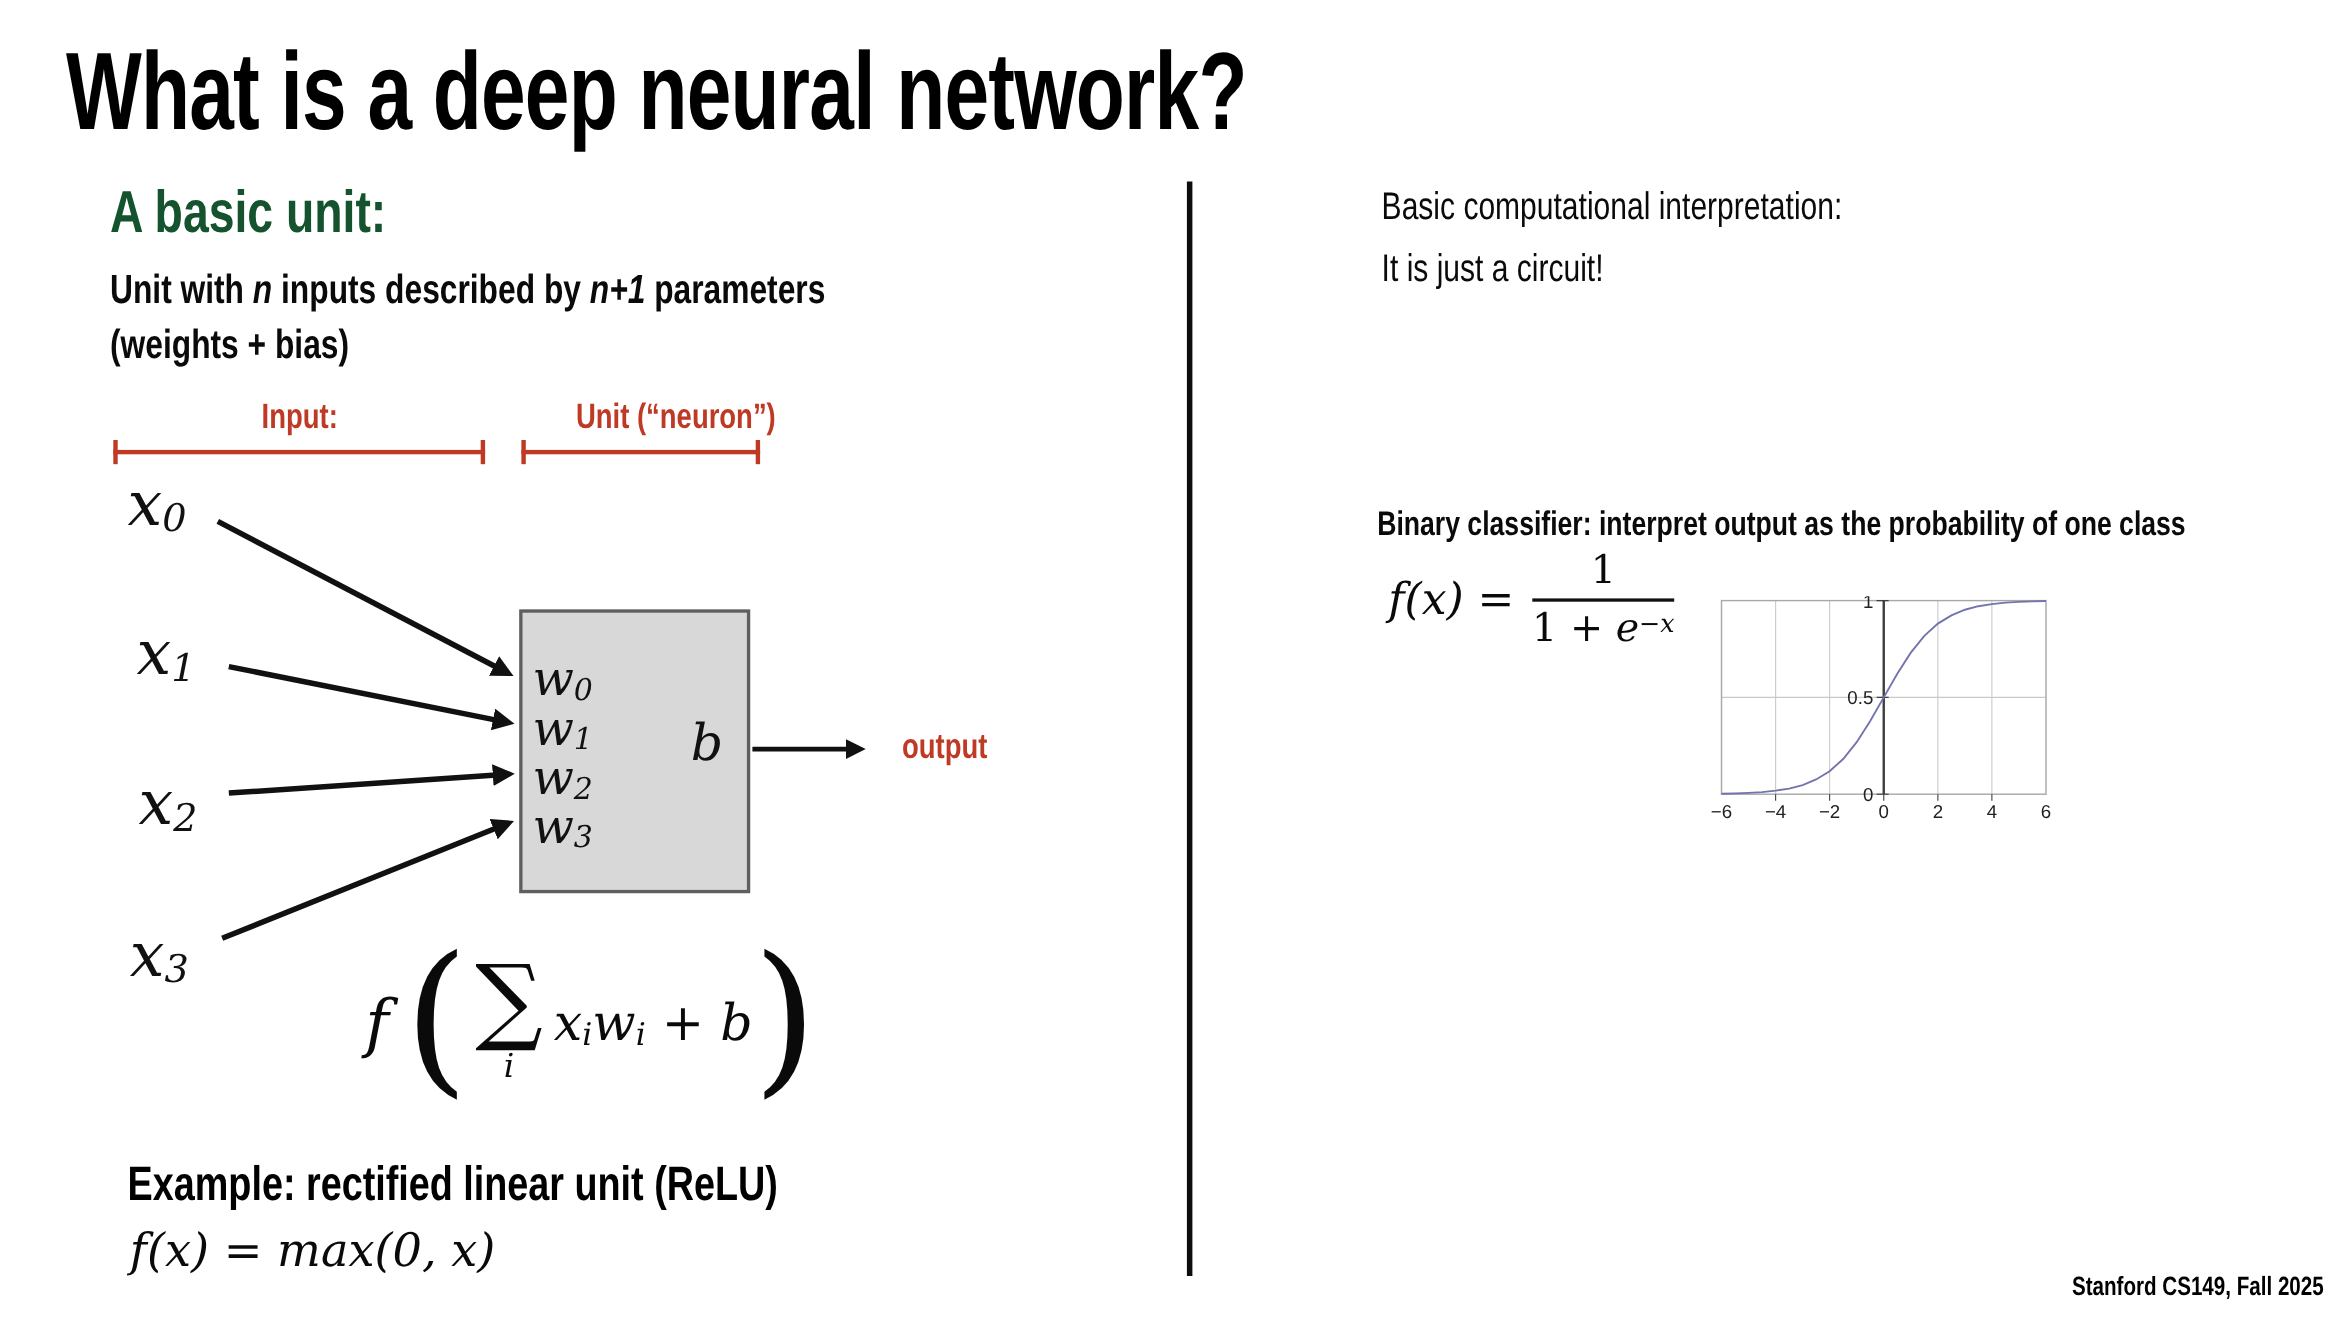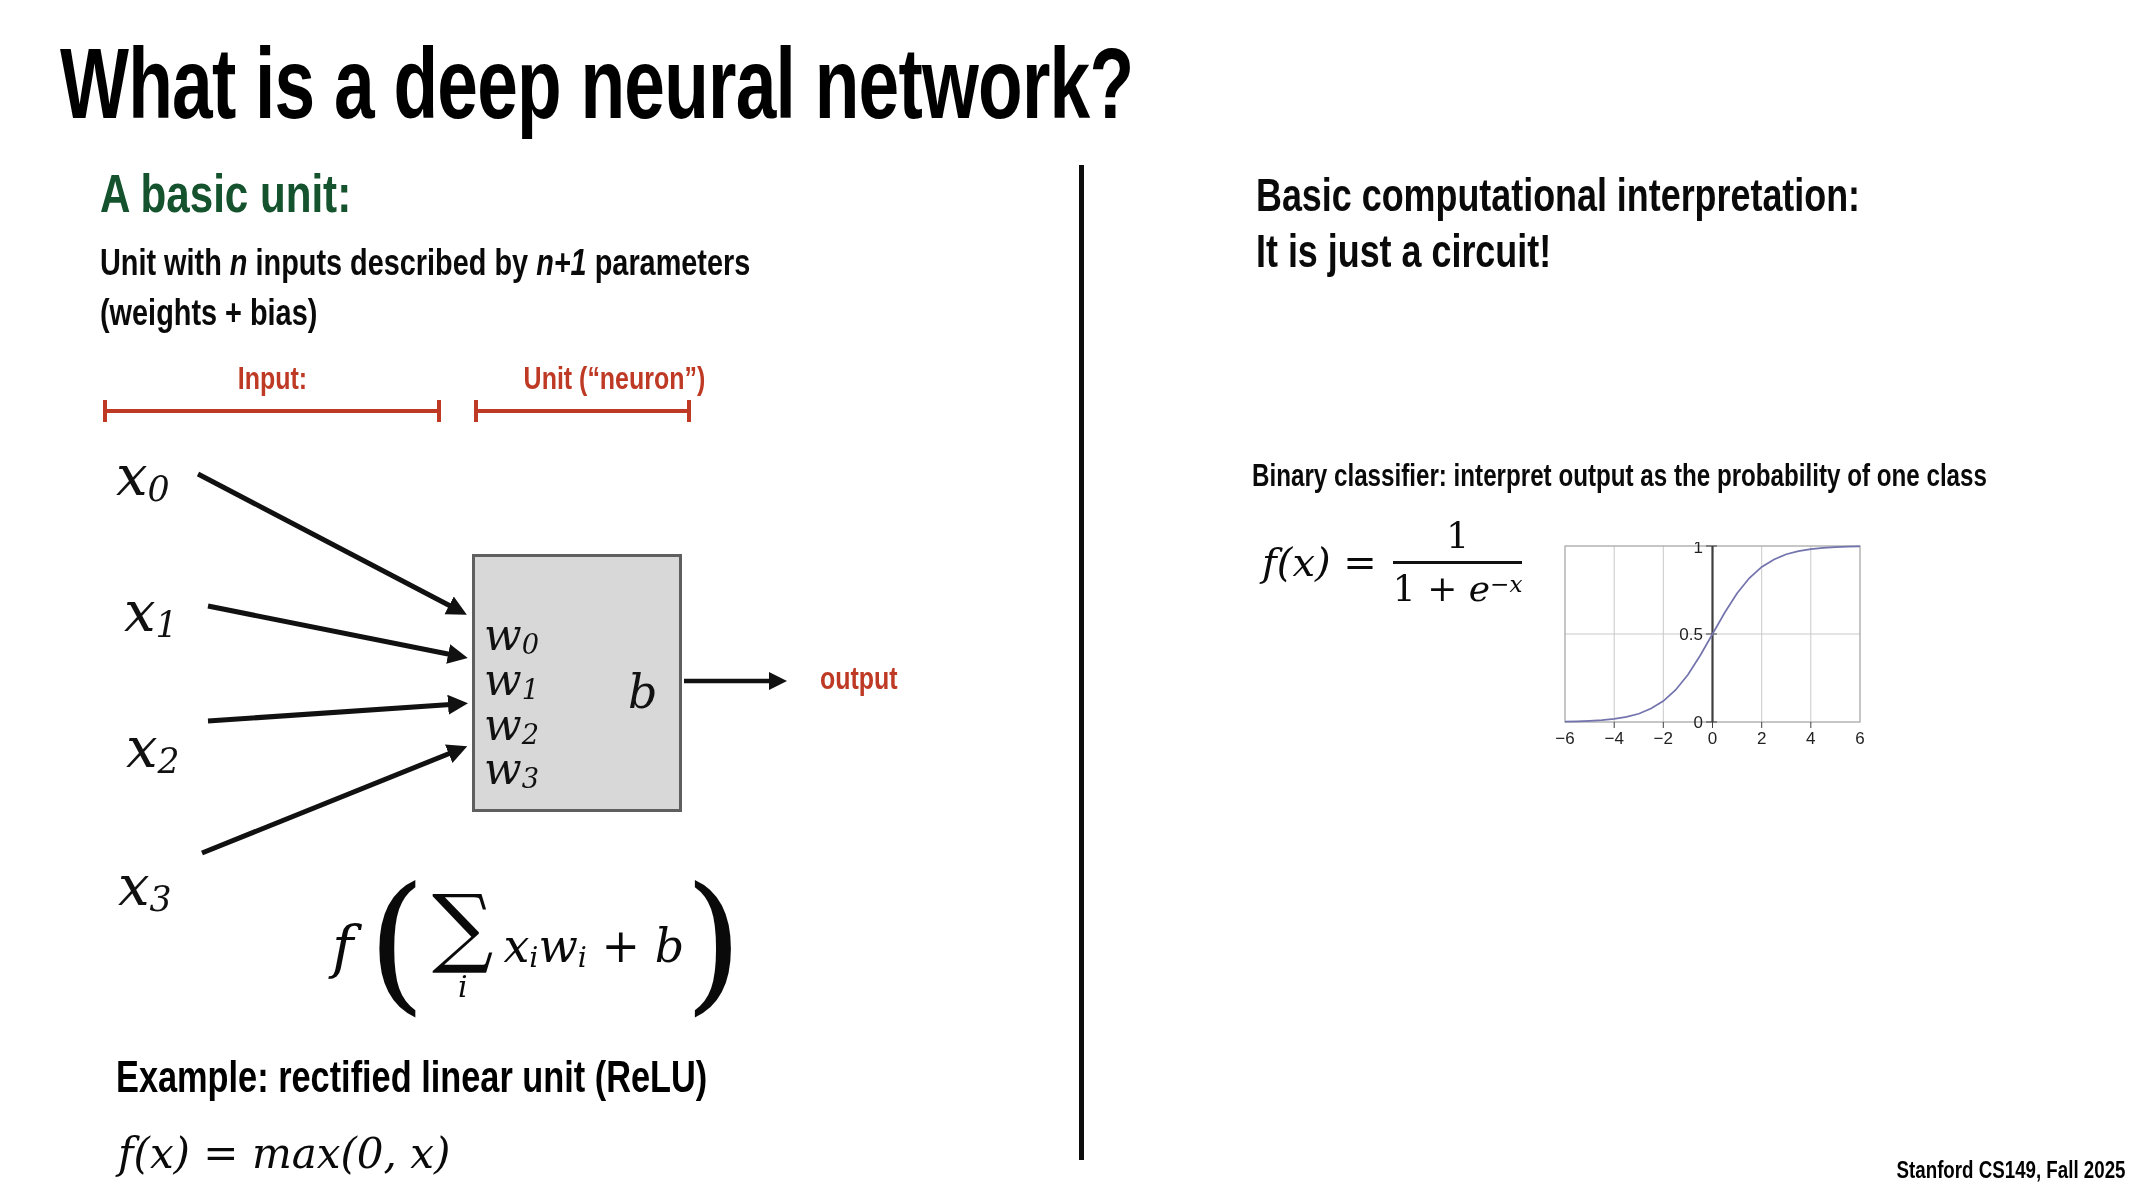--- a/index.html
+++ b/index.html
@@ -8,25 +8,25 @@
     font-family:"Liberation Sans", sans-serif; color:#111; overflow:hidden;
   }
   .abs { position:absolute; }
   
   .cx { display:inline-block; transform:scaleX(.78); transform-origin:0 50%; white-space:nowrap; }
   .cx.oc { transform-origin:50% 50%; }
   .cx.or { transform-origin:100% 50%; }
   .title { font-size:100px; font-weight:bold; letter-spacing:-1px; color:#000; }
   .title .cx { transform:scaleX(.73); }
   .h1 { font-size:54px; font-weight:bold; color:#14532d; }
-  .h2 { font-size:46px; font-weight:bold; color:#0a0a0a; }
+  .h2 { font-size:35px; font-weight:normal; color:#0a0a0a; }
   .body-txt { font-size:37px; font-weight:bold; line-height:1.35; color:#0a0a0a; }
   .red { color:var(--accent,#bf3a25); }
   .red-label { font-size:32px; font-weight:bold; }
-  .math { font-family:"DejaVu Serif","Liberation Serif",serif; font-style:italic;margin-top:17px; }
+  .math { font-family:"DejaVu Serif","Liberation Serif",serif; font-style:italic; }
   .sub { font-size:62%; vertical-align:-16%; }
   .x-label { font-size:56px; line-height:1.1; }
   .w-label { font-size:44px; line-height:1; }
   .bracket { height:22px; }
   .bracket .bar { position:absolute; left:0; right:0; top:9px; height:4px; background:var(--accent,#bf3a25); }
   .bracket .cap { position:absolute; top:0; width:4px; height:22px; background:var(--accent,#bf3a25); }
   .bracket .cap.l { left:0; } .bracket .cap.r { right:0; }
   .unit-box { width:210px; height:258px; box-sizing:border-box;
     background:var(--box_fill,#d8d8d8); border:3px solid var(--box_border,#5f5f5f); }
   .divider { width:5px; background:#0d0d0d; }
@@ -180,17 +180,17 @@
     <text x="165.5" y="202" font-size="17" fill="#222" text-anchor="middle">0</text>
     <text x="214.7" y="202" font-size="17" fill="#222" text-anchor="middle">2</text>
     <text x="263.8" y="202" font-size="17" fill="#222" text-anchor="middle">4</text>
     <text x="313" y="202" font-size="17" fill="#222" text-anchor="middle">6</text>
 
     <text x="156" y="186" font-size="17" fill="#222" text-anchor="end">0</text>
     <text x="156" y="98" font-size="17" fill="#222" text-anchor="end">0.5</text>
     <text x="156" y="11" font-size="17" fill="#222" text-anchor="end">1</text>
   </svg>
 
-  <div class="abs footer" style="right:8px; top:1156px; width:500px; text-align:right;">
+  <div class="abs footer" style="right:21px; top:1156px; width:500px; text-align:right;">
     <span class="cx or">Stanford CS149, Fall 2025</span>
   </div>
 
 </div>
 
 </body></html>

